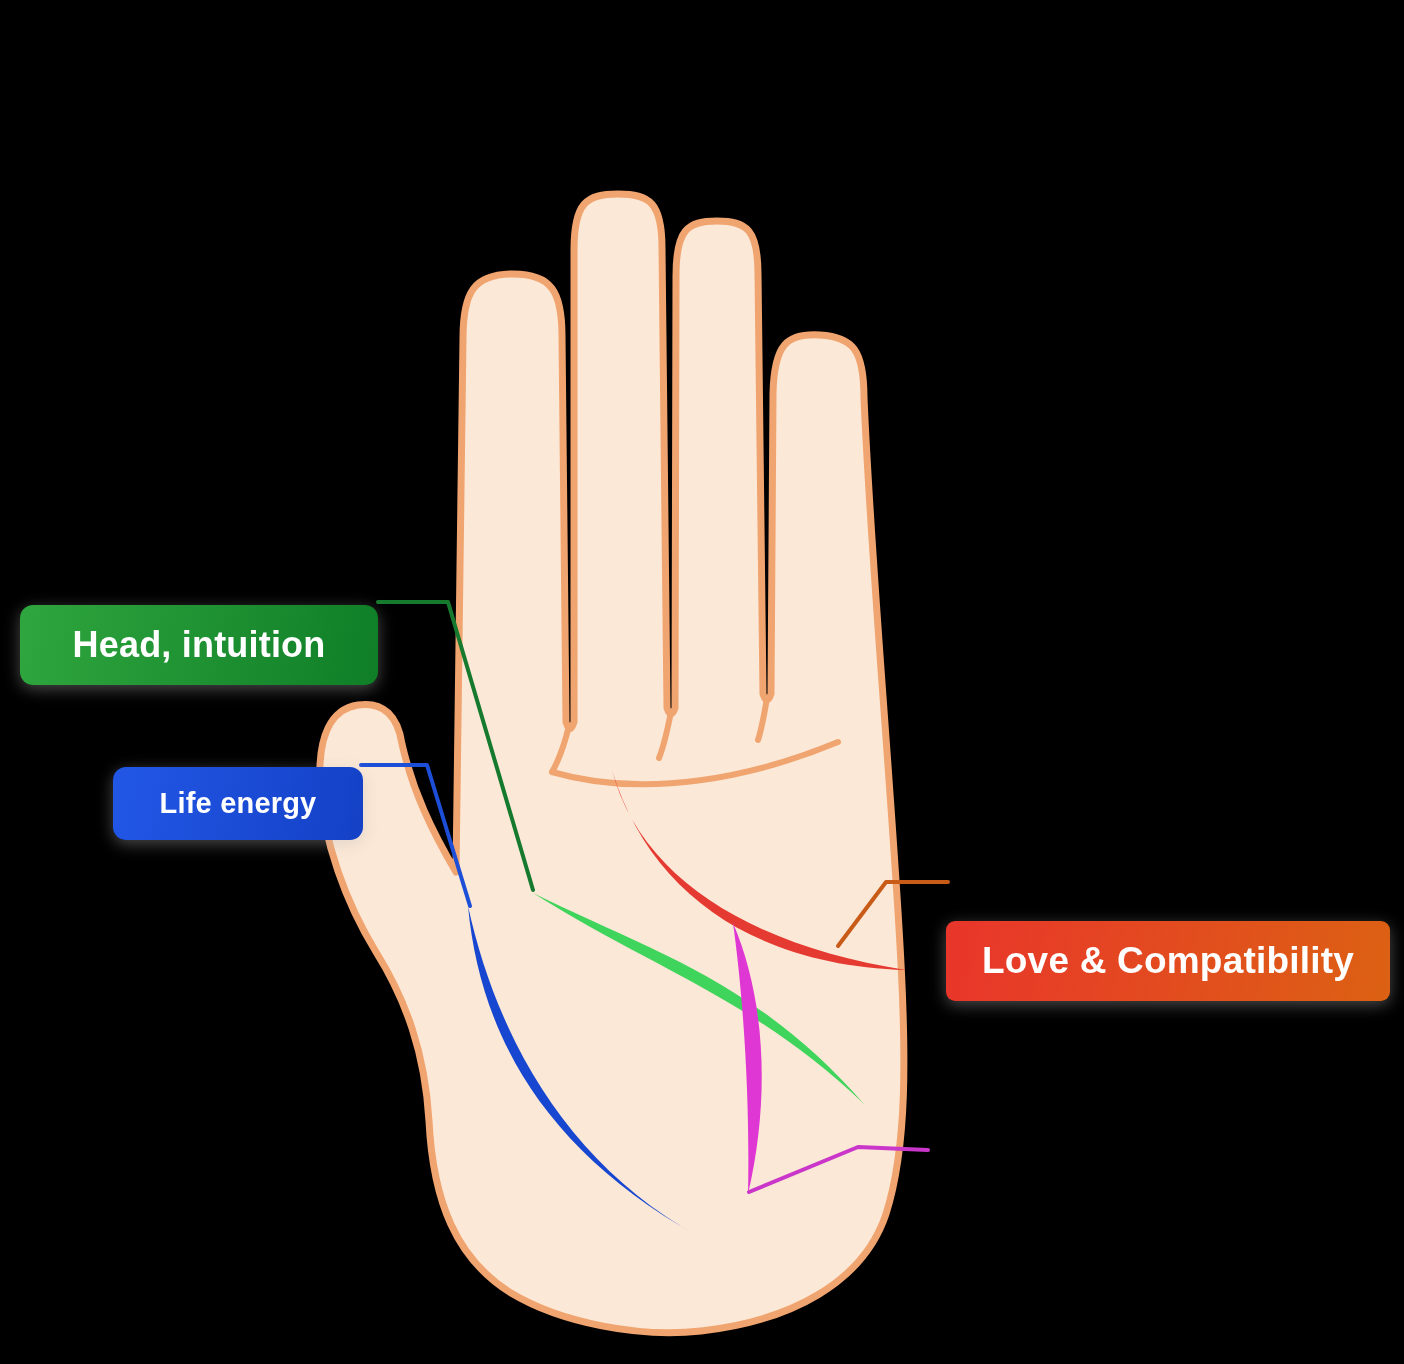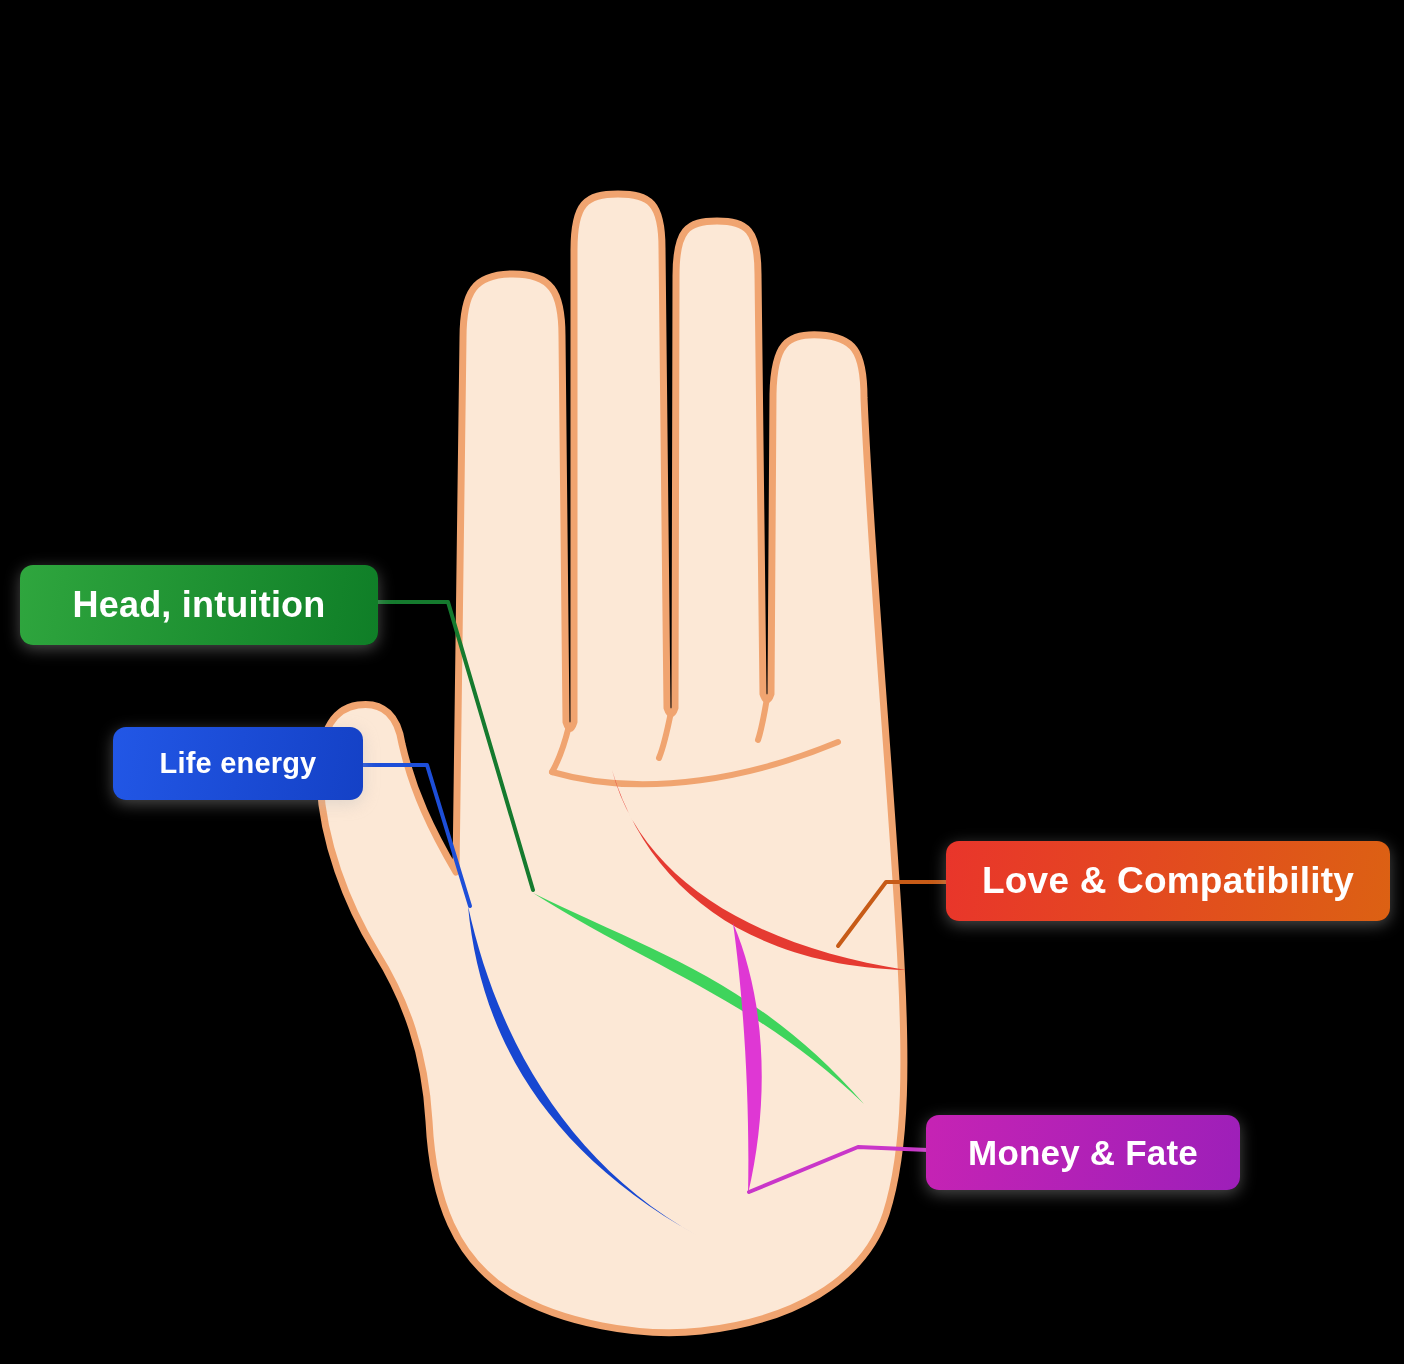--- a/index.html
+++ b/index.html
@@ -36,32 +36,34 @@
   .cn-magenta { stroke: var(--conn-magenta, #C936C9); }
 
   .label {
     position: absolute; z-index: 2;
     display: flex; align-items: center; justify-content: center;
     color: #fff; font-weight: 700;
     border-radius: 13px;
     letter-spacing: 0.2px;
     box-shadow: 0 4px 16px rgba(185,185,185,0.40);
     white-space: nowrap;
+    margin-top: 40px;
   }
   .label-head {
     left: 20px; top: 565px; width: 358px; height: 80px; font-size: 36px;
     background: linear-gradient(100deg, var(--head-grad-a, #2FA63E), var(--head-grad-b, #0F7E27));
   }
   .label-life {
     left: 113px; top: 727px; width: 250px; height: 73px; font-size: 29px;
     background: linear-gradient(100deg, var(--life-grad-a, #2257E6), var(--life-grad-b, #1441C6));
   }
   .label-love {
-    left: 946px; top: 841px; width: 444px; height: 80px; font-size: 37px;
+    left: 946px; top: 881px; width: 444px; height: 80px; font-size: 37px;
     background: linear-gradient(100deg, var(--love-grad-a, #E9352B), var(--love-grad-b, #DC6113));
+    border-radius: 9px;
   }
   .label-money {
     left: 926px; top: 1115px; width: 314px; height: 75px; font-size: 35px;
     background: linear-gradient(100deg, var(--money-grad-a, #C623B4), var(--money-grad-b, #9D1FB9));
   }
 </style>
 </head>
 <body>
 
 <div class="stage">
@@ -114,15 +116,14 @@
     <path class="cn cn-red" d="M 948 882 L 886 882 L 838 946"></path>
     <path class="cn cn-magenta" d="M 928 1150 L 858 1147 L 749 1192"></path>
   </svg>
 
   <div class="label label-head">Head, intuition</div>
 
   <div class="label label-life">Life energy</div>
 
   <div class="label label-love">Love &amp; Compatibility</div>
 
-  <div class="label label-money">Money &amp; Fate</div>
 
 </div>
 
 </body></html>

